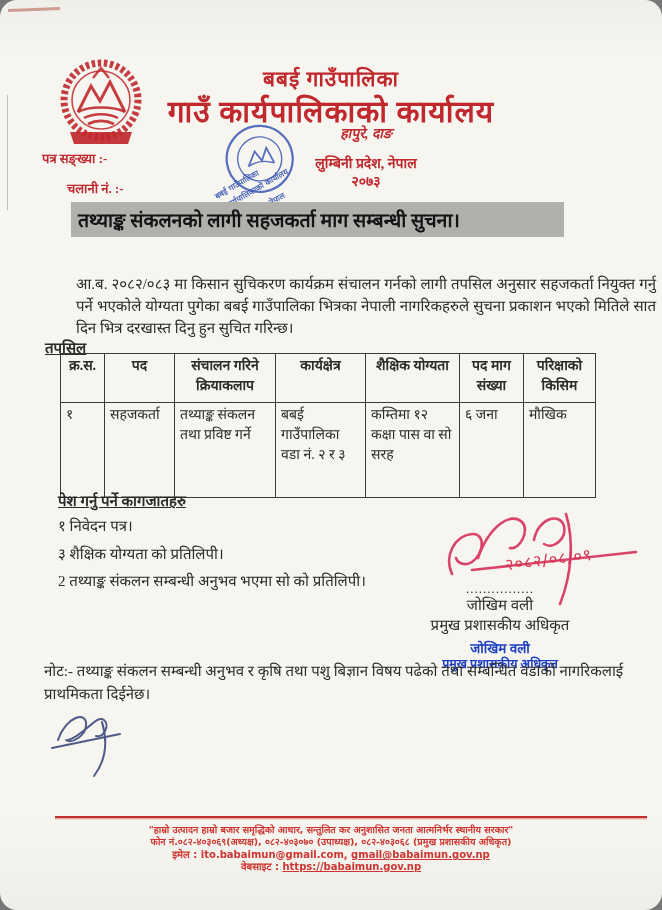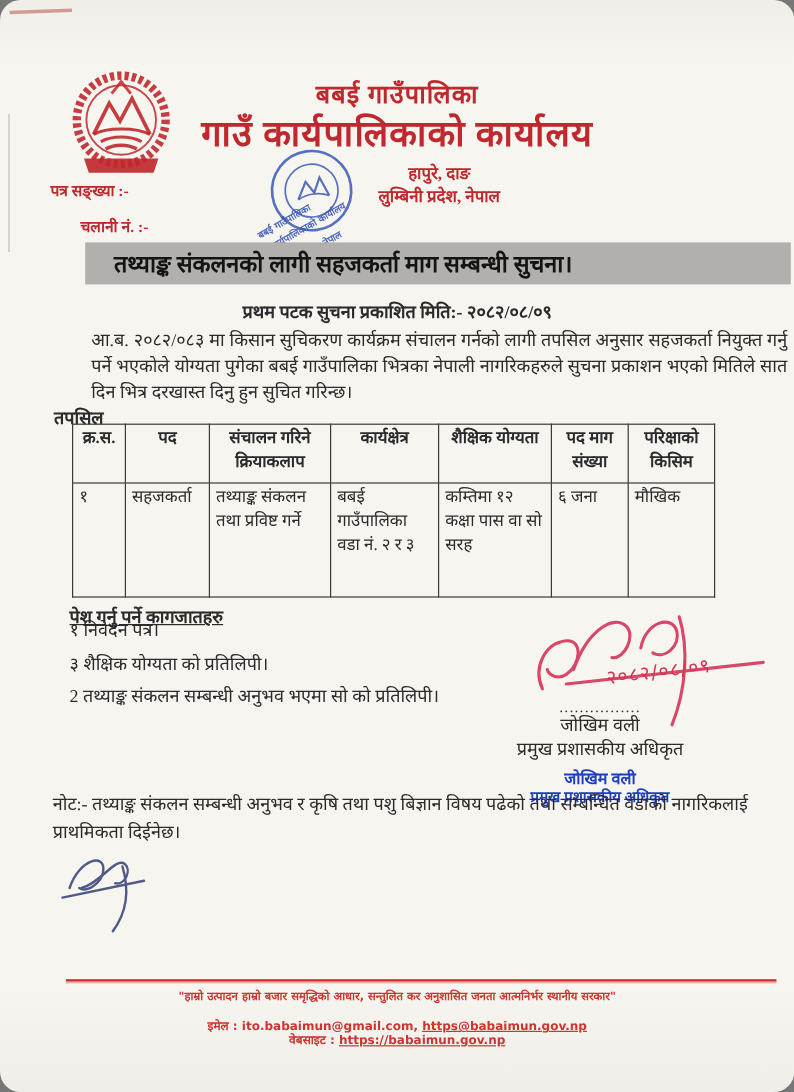--- a/index.html
+++ b/index.html
@@ -11,47 +11,47 @@
   }
   .abs{position:absolute;}
   .red{color:#c0282d;text-align:right;}
   .bold{font-weight:700;}
   .center{text-align:center;}
 
   
   .hdr-muni{left:0;right:0;top:64px;font-size:21px;letter-spacing:1px;}
   .hdr-office{left:0;right:0;top:90px;font-size:30px;letter-spacing:1px;}
   .hdr-sub{left:70px;right:0;text-align:center;font-size:14px;}
-  .hdr-addr{top:134px;}
+  .hdr-addr{top:123px;font-style:italic;}
   .hdr-prov{top:153px;}
   .hdr-year{top:171px;}
   .ltr-no{left:42px;font-size:13px;}
   .ltr1{top:149px;} .ltr2{top:179px;margin-left:25px;}
 
   
   .title-bar{
-    left:71px;top:202px;width:588px;height:35px;background:#b1b0ad;
-    display:flex;align-items:center;padding-left:24px;box-sizing:border-box;
+    left:71px;top:202px;width:493px;height:35px;background:#b1b0ad;
+    display:flex;align-items:center;padding-left:7px;box-sizing:border-box;
     font-size:19.5px;font-weight:700;color:#141414;
   }
   .pub-line{left:0;right:0;top:249px;font-size:15px;font-weight:700;}
   .body-par{left:45px;top:273px;width:580px;font-size:15px;line-height:22px;text-align:justify;margin-left:31px;}
-  .tapasil{left:45px;top:337px;font-size:15px;font-weight:700;}
+  .tapasil{left:45px;top:337px;font-size:15px;font-weight:700;text-decoration:underline;}
 
   
   table.tbl{left:60px;top:353px;position:absolute;border-collapse:collapse;table-layout:fixed;}
   .tbl td,.tbl th{
     border:1.4px solid #3a3a3a;vertical-align:top;text-align:left;
     font-size:14px;line-height:20px;padding:2px 5px;font-weight:400;
   }
   .tbl th{font-weight:700;height:44px;text-align:center;}
   .tbl td{height:90px;}
 
   
-  .docs-head{left:58px;top:490px;font-size:15px;font-weight:700;text-decoration:underline;margin-top:13px;}
+  .docs-head{left:58px;top:490px;font-size:15px;font-weight:700;text-decoration:underline;}
   .docs-list{left:58px;top:513px;font-size:15px;line-height:27.5px;}
 
   
   .sig-block{left:405px;top:583px;width:190px;text-align:center;}
   .sig-dots{font-size:13px;letter-spacing:1px;color:#333;line-height:12px;}
   .sig-name{font-size:15px;line-height:20px;}
   .sig-desig{font-size:15px;line-height:20px;}
   .stamp-name{font-size:13.5px;font-weight:700;color:#1d3fc0;line-height:16px;margin-top:6px;}
   .stamp-desig{font-size:12.5px;font-weight:700;color:#1d3fc0;line-height:15px;}
   .hand-date{
@@ -93,20 +93,21 @@
       <path d="M45,22 L53,12 L61,22" stroke-width="2.5" opacity="0.85"></path>
       <path d="M22,76 L84,76 L80,88 L26,88 Z" fill="#c0282d" stroke="none" opacity="0.92"></path>
       <path d="M40,68 C48,64 58,64 66,68" stroke-width="3" opacity="0.9"></path>
     </g>
   </svg>
 
   <div class="abs red bold center hdr-muni">बबई गाउँपालिका</div>
   <div class="abs red bold center hdr-office">गाउँ कार्यपालिकाको कार्यालय</div>
   <div class="abs red bold hdr-sub hdr-addr">हापुरे, दाङ</div>
   <div class="abs red bold hdr-sub hdr-prov">लुम्बिनी प्रदेश, नेपाल</div>
+  <div class="abs red bold hdr-sub hdr-year">२०७३</div>
 
   <svg class="abs" style="left:208px;top:120px;transform:rotate(-8deg);" width="118" height="110" viewBox="0 0 118 110">
     <g stroke="#3a57b5" fill="none" opacity="0.85">
       <circle cx="54" cy="38" r="33" stroke-width="2.2"></circle>
       <circle cx="54" cy="38" r="22" stroke-width="1.4"></circle>
       <path d="M42,44 L50,30 L56,40 L62,28 L68,44" stroke-width="1.8"></path>
       <path d="M42,44 C50,40 60,40 68,44" stroke-width="1.4"></path>
     </g>
     <g fill="#3a57b5" font-size="8" font-weight="bold" opacity="0.9" font-family="&quot;DejaVu Sans&quot;,sans-serif">
       <text x="6" y="72" transform="rotate(-22 6 72)">बबई गाउँपालिका</text>
@@ -114,21 +115,20 @@
       <text x="18" y="102" transform="rotate(-22 18 102)">लुम्बिनी प्रदेश, नेपाल</text>
     </g>
   </svg>
 
   <div class="abs red bold ltr-no ltr1">पत्र सङ्ख्या :-</div>
   <div class="abs red bold ltr-no ltr2">चलानी नं. :-</div>
 
   <div class="abs title-bar">
     <span>तथ्याङ्क संकलनको लागी सहजकर्ता माग सम्बन्धी सुचना।</span>
   </div>
-  <div class="abs pub-line center">प्रथम पटक सुचना प्रकाशित मिति:- २०८२/०८/०९</div>
 
   <div class="abs body-par">आ.ब. २०८२/०८३ मा किसान सुचिकरण कार्यक्रम संचालन गर्नको लागी तपसिल अनुसार सहजकर्ता नियुक्त गर्नु पर्ने भएकोले योग्यता पुगेका बबई गाउँपालिका भित्रका नेपाली नागरिकहरुले सुचना प्रकाशन भएको मितिले सात दिन भित्र दरखास्त दिनु हुन सुचित गरिन्छ।</div>
   <div class="abs tapasil">तपसिल</div>
 
   <table class="tbl">
     <colgroup>
       <col style="width:44px">
         <col style="width:70px">
         <col style="width:101px">
       <col style="width:90px">
@@ -190,20 +190,21 @@
     <g stroke="#3d4a7d" stroke-width="2" fill="none" stroke-linecap="round" opacity="0.9">
       <path d="M12,42 C20,18 42,12 40,28 C39,38 26,46 20,42"></path>
       <path d="M22,42 C38,38 50,16 58,22 C64,27 58,40 50,38"></path>
       <path d="M6,50 L74,36"></path>
       <path d="M56,24 C62,44 60,62 48,78"></path>
     </g>
   </svg>
 
   <div class="abs foot-rule"></div>
   <div class="abs foot foot1">"हाम्रो उत्पादन हाम्रो बजार समृद्धिको आधार, सन्तुलित कर अनुशासित जनता आत्मनिर्भर स्थानीय सरकार"</div>
+  <div class="abs foot foot2">फोन नं.०८२-४०३०६९(अध्यक्ष), ०८२-४०३०७० (उपाध्यक्ष), ०८२-४०३०६८ (प्रमुख प्रशासकीय अधिकृत)</div>
   <div class="abs foot foot3">
-    <span>इमेल : ito.babaimun@gmail.com, </span><span class="ulink">https@babaimun.gov.np</span>
+    <span>इमेल : ito.babaimun@gmail.com, </span><span class="ulink">gmail@babaimun.gov.np</span>
   </div>
   <div class="abs foot foot4">
     <span>वेबसाइट : </span><span class="ulink">https://babaimun.gov.np</span>
   </div>
 
 </div>
 
 </body></html>

